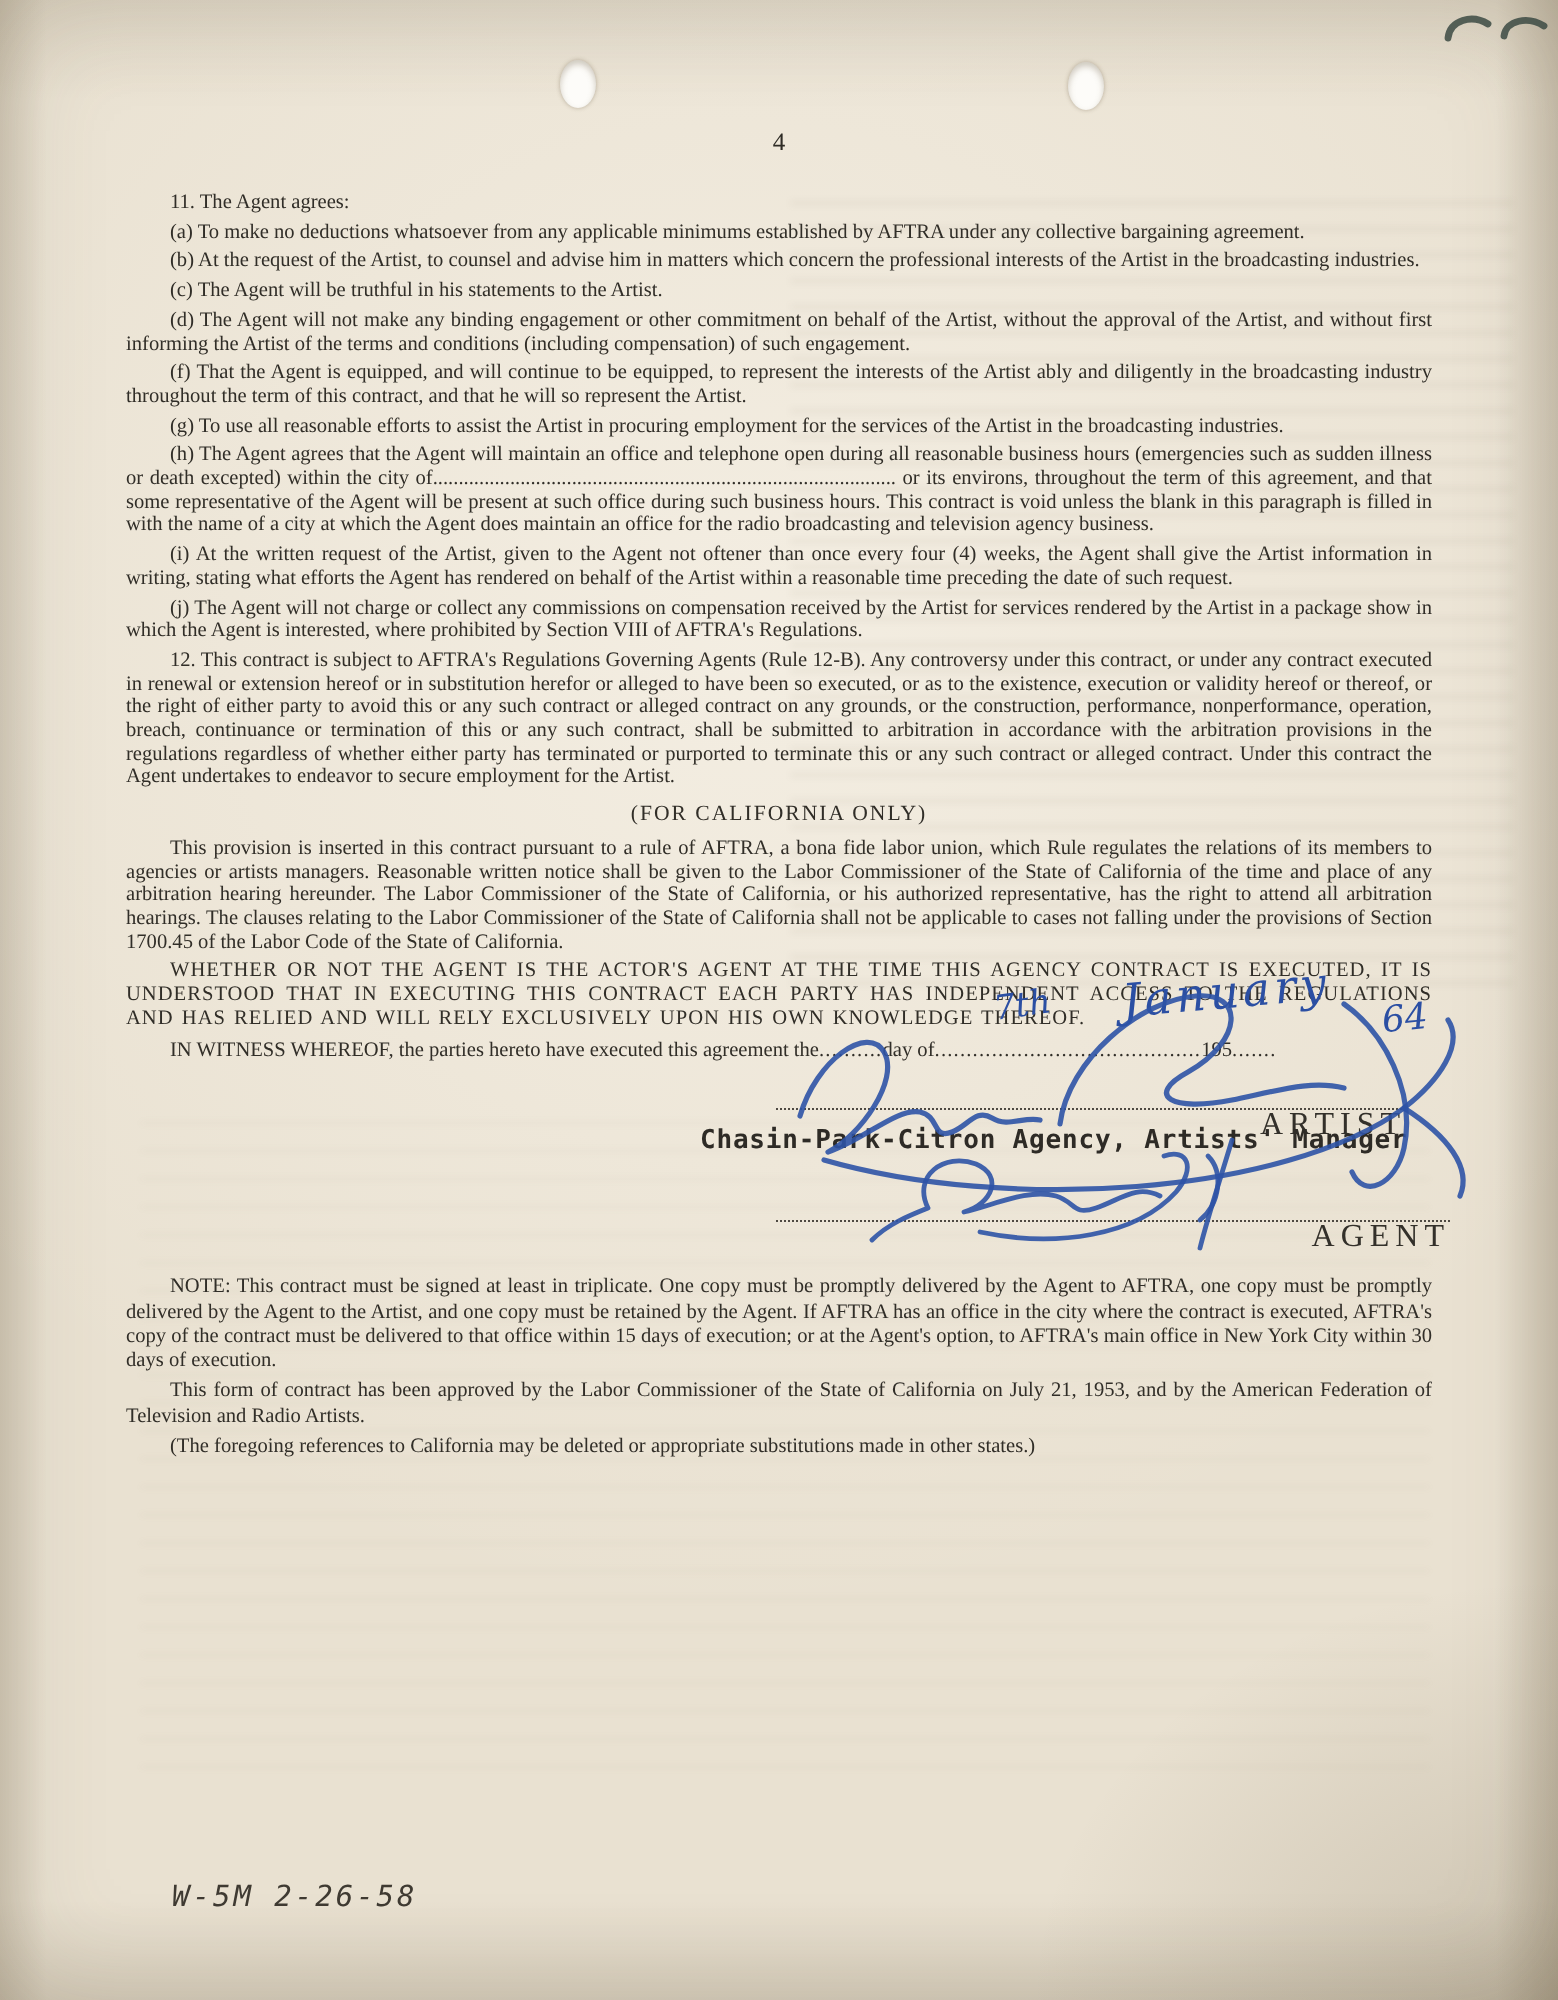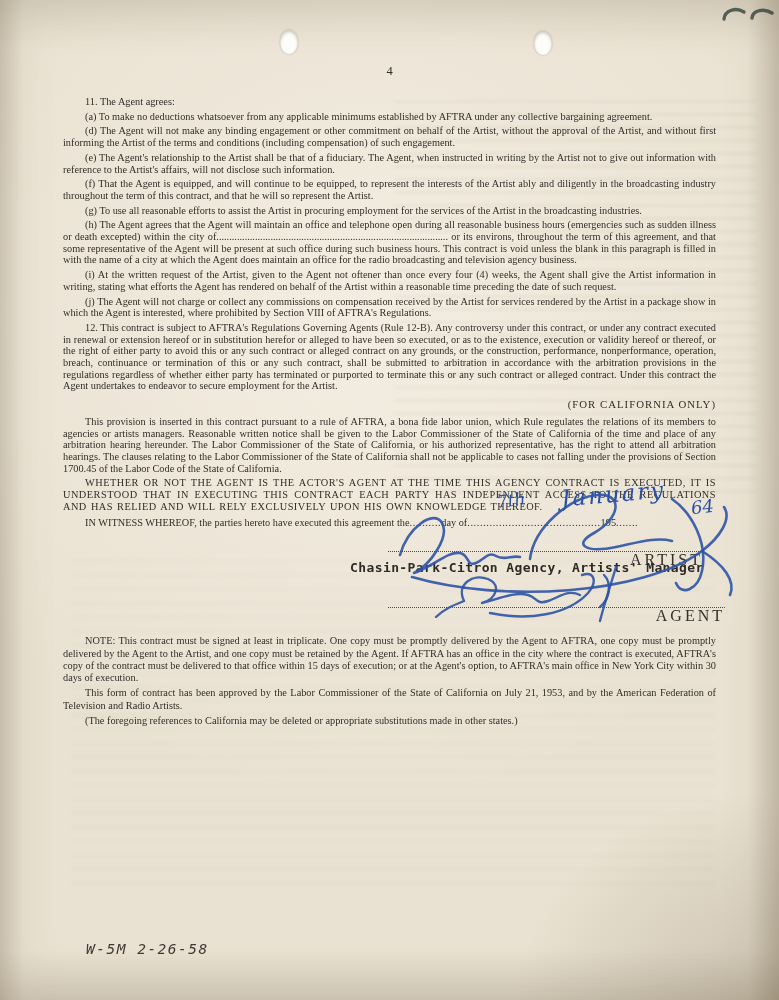--- a/index.html
+++ b/index.html
@@ -37,21 +37,21 @@
     background:repeating-linear-gradient(180deg, rgba(130,118,96,.10) 0 3px, rgba(130,118,96,0) 3px 14px);}
 
   .doc{
     position:absolute;left:63px;top:96px;width:653px;
     font-size:10.3px;line-height:11.7px;color:#312e28;
     text-align:justify;
   }
   .doc p{margin:0 0 3px 0;text-indent:22px;}
   .caps{letter-spacing:0.5px;word-spacing:1px;}
   .center-head{
-    text-align:right;text-indent:0 !important;
+    text-align:center;text-indent:0 !important;
     margin:7px 0 5px 0 !important;letter-spacing:1px;font-size:10.8px;
   }
   .witness-line{margin-top:4px !important;white-space:nowrap;overflow:hidden;}
   .dots{letter-spacing:0.6px;}
 
   .sig-area{position:relative;height:96px;margin-top:2px;}
   .sig-line{position:absolute;height:0;border-bottom:1.5px dotted #4e4942;}
   .artist-line{left:325px;top:20px;width:315px;}
   .agent-line{left:325px;top:76px;width:337px;}
   .sig-label{position:absolute;font-size:16px;letter-spacing:3px;color:#33302a;text-align:right;text-indent:0;}
@@ -95,22 +95,23 @@
 
   <div class="bleed bleed-a"></div>
   <div class="bleed bleed-b"></div>
 
   <div class="page-number">4</div>
 
   <div class="doc">
 
     <p>11.  The Agent agrees:</p>
     <p>(a)  To make no deductions whatsoever from any applicable minimums established by AFTRA under any collective bargaining agreement.</p>
+    <p>(b)  At the request of the Artist, to counsel and advise him in matters which concern the professional interests of the Artist in the broadcasting industries.</p>
+    <p>(c)  The Agent will be truthful in his statements to the Artist.</p>
     <p>(d)  The Agent will not make any binding engagement or other commitment on behalf of the Artist, without the approval of the Artist, and without first informing the Artist of the terms and conditions (including compensation) of such engagement.</p>
-    <p>(e)  The Agent's relationship to the Artist shall be that of a fiduciary. The Agent, when instructed in writing by the Artist not to give out information with reference to the Artist's affairs, will not disclose such information.</p>
     <p>(f)  That the Agent is equipped, and will continue to be equipped, to represent the interests of the Artist ably and diligently in the broadcasting industry throughout the term of this contract, and that he will so represent the Artist.</p>
     <p>(g)  To use all reasonable efforts to assist the Artist in procuring employment for the services of the Artist in the broadcasting industries.</p>
     <p>(h)  The Agent agrees that the Agent will maintain an office and telephone open during all reasonable business hours (emergencies such as sudden illness or death excepted) within the city of.......................................................................................... or its environs, throughout the term of this agreement, and that some representative of the Agent will be present at such office during such business hours. This contract is void unless the blank in this paragraph is filled in with the name of a city at which the Agent does maintain an office for the radio broadcasting and television agency business.</p>
     <p>(i)  At the written request of the Artist, given to the Agent not oftener than once every four (4) weeks, the Agent shall give the Artist information in writing, stating what efforts the Agent has rendered on behalf of the Artist within a reasonable time preceding the date of such request.</p>
     <p>(j)  The Agent will not charge or collect any commissions on compensation received by the Artist for services rendered by the Artist in a package show in which the Agent is interested, where prohibited by Section VIII of AFTRA's Regulations.</p>
 
     <p>12.  This contract is subject to AFTRA's Regulations Governing Agents (Rule 12-B). Any controversy under this contract, or under any contract executed in renewal or extension hereof or in substitution herefor or alleged to have been so executed, or as to the existence, execution or validity hereof or thereof, or the right of either party to avoid this or any such contract or alleged contract on any grounds, or the construction, performance, nonperformance, operation, breach, continuance or termination of this or any such contract, shall be submitted to arbitration in accordance with the arbitration provisions in the regulations regardless of whether either party has terminated or purported to terminate this or any such contract or alleged contract. Under this contract the Agent undertakes to endeavor to secure employment for the Artist.</p>
 
     <p class="center-head">(FOR CALIFORNIA ONLY)</p>
     <p>This provision is inserted in this contract pursuant to a rule of AFTRA, a bona fide labor union, which Rule regulates the relations of its members to agencies or artists managers. Reasonable written notice shall be given to the Labor Commissioner of the State of California of the time and place of any arbitration hearing hereunder. The Labor Commissioner of the State of California, or his authorized representative, has the right to attend all arbitration hearings. The clauses relating to the Labor Commissioner of the State of California shall not be applicable to cases not falling under the provisions of Section 1700.45 of the Labor Code of the State of California.</p>

